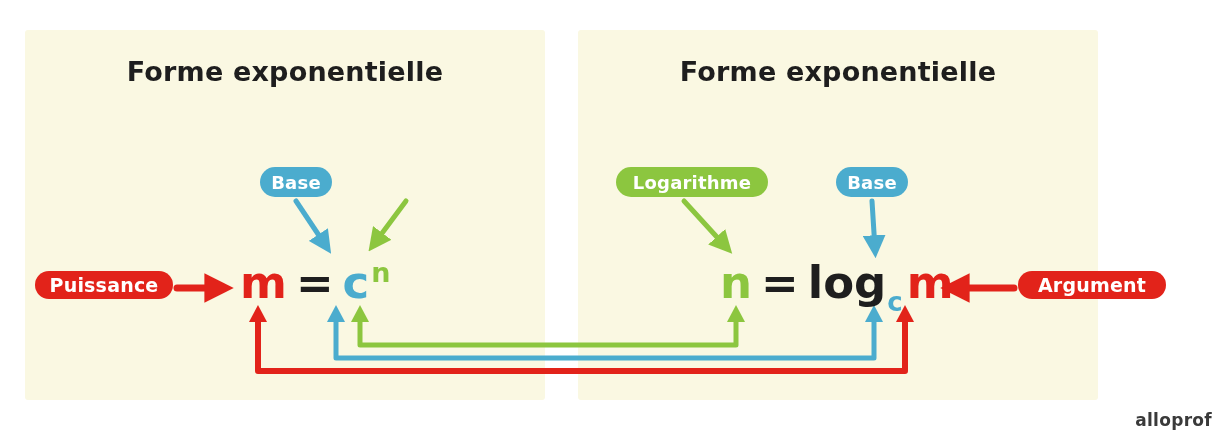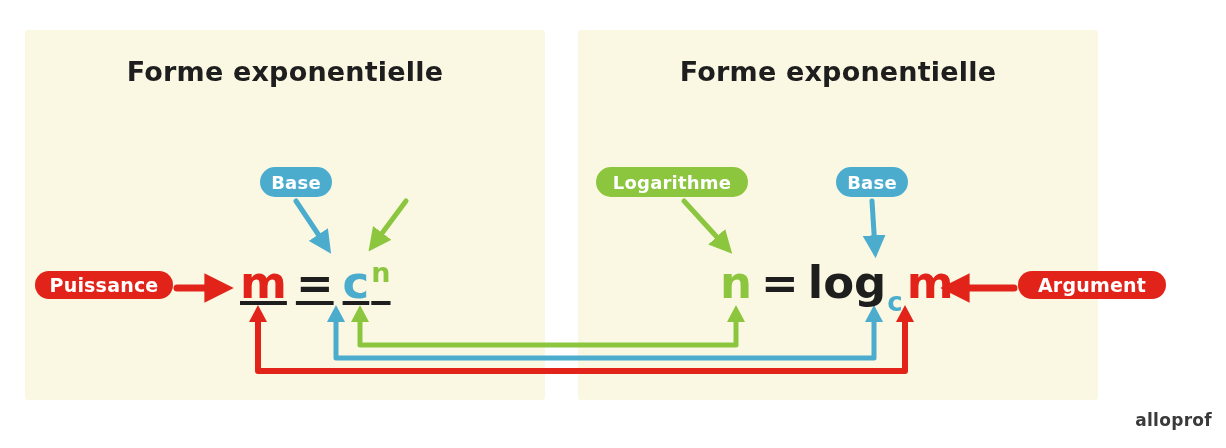--- a/index.html
+++ b/index.html
@@ -94,31 +94,31 @@
     <path class="f-red" d="M905 305 l-9 17 h18 z"></path>
   </svg>
 
   <div class="pill bg-blue" style="left:260px;top:167px;width:72px;">
     <span>Base</span>
   </div>
   <div class="pill pill-lg bg-red" style="left:35px;top:271px;width:138px;">
     <span>Puissance</span>
   </div>
 
-  <div class="pill bg-green" style="left:596px;top:167px;width:152px;text-align:center;">
+  <div class="pill bg-green" style="left:616px;top:167px;width:152px;text-align:center;">
     <span>Logarithme</span>
   </div>
   <div class="pill bg-blue" style="left:836px;top:167px;width:72px;">
     <span>Base</span>
   </div>
   <div class="pill pill-lg bg-red" style="left:1018px;top:271px;width:148px;">
     <span>Argument</span>
   </div>
 
-  <div class="equation" style="left:240px;top:256px;text-decoration:underline;">
+  <div class="equation" style="left:240px;top:256px;">
     <span class="red">m</span><span class="ink eq-sign">=</span><span class="blue">c</span><span class="green sup">n</span>
   </div>
 
   <div class="equation" style="left:720px;top:256px;">
     <span class="green">n</span><span class="ink eq-sign">=</span><span class="ink">log</span><span class="blue sub">c</span><span class="red">m</span>
   </div>
 
   <div class="logo">alloprof</div>
 
 </div>

